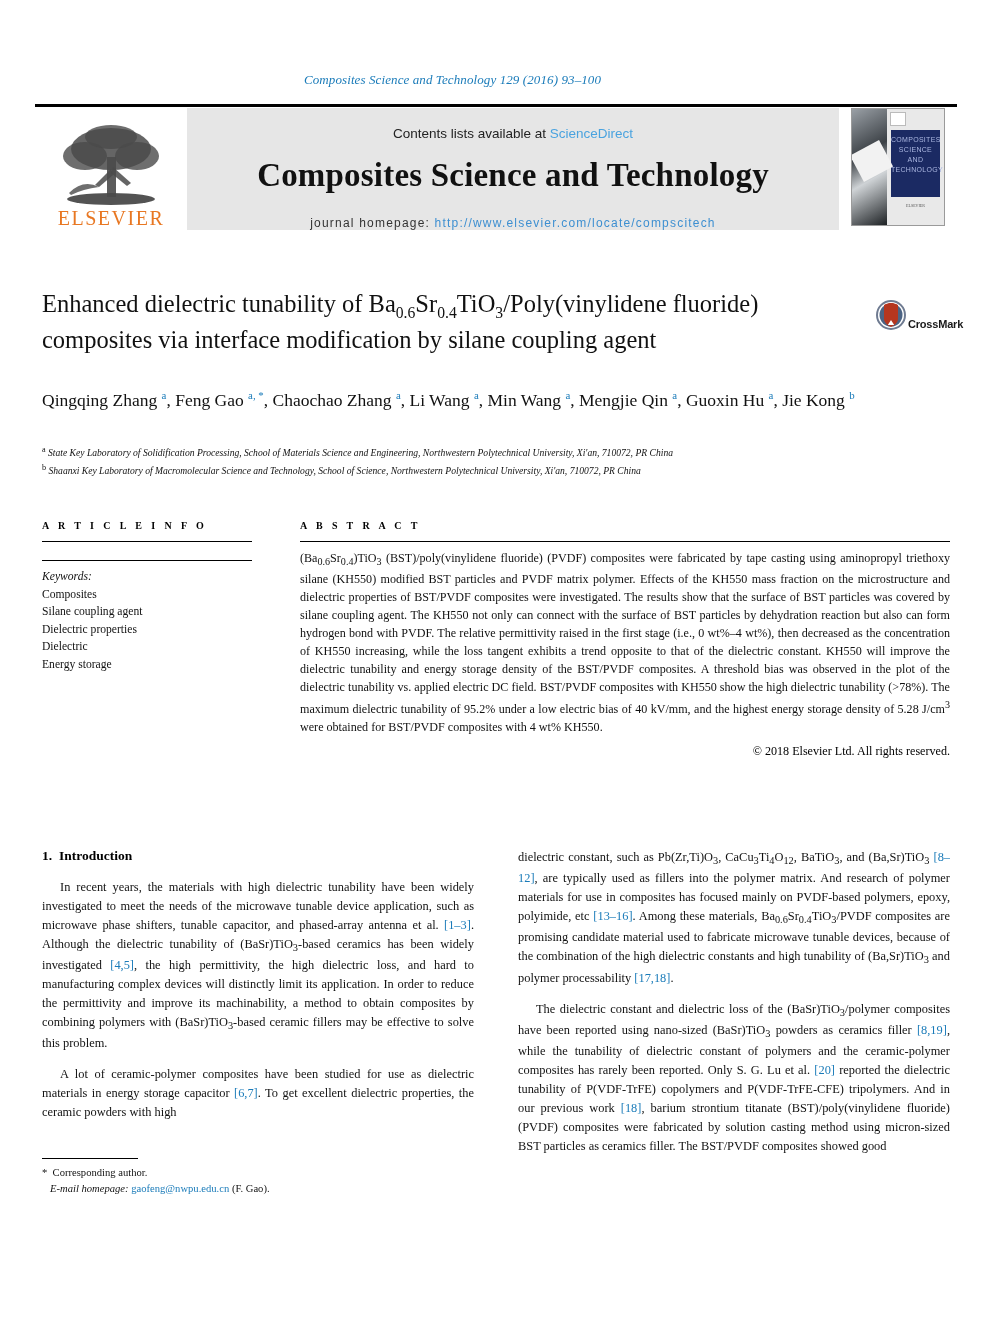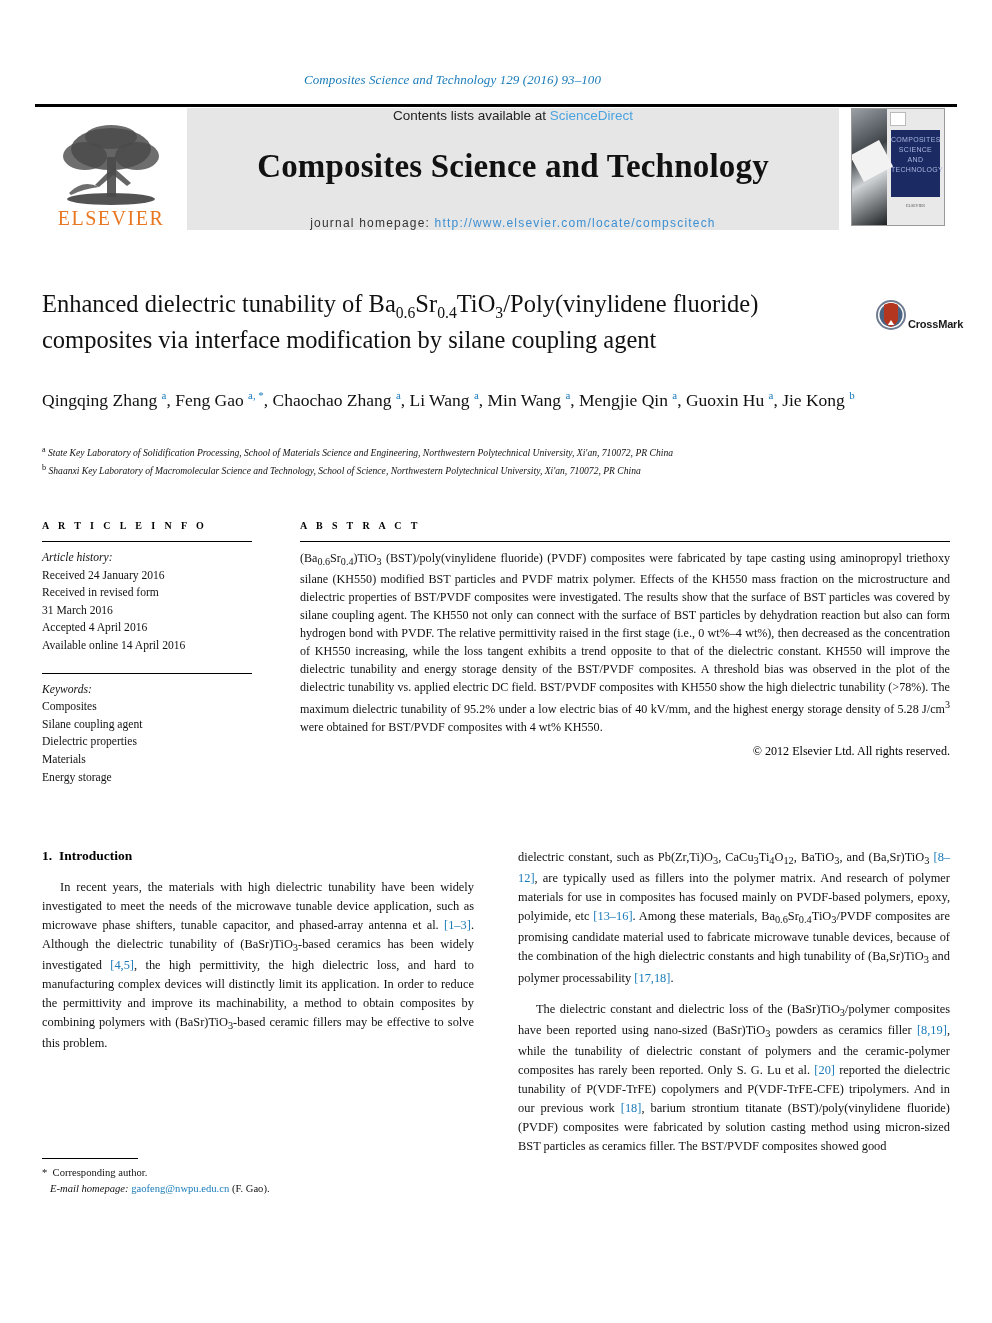--- a/index.html
+++ b/index.html
@@ -76,21 +76,21 @@
     color: #E87722;
     line-height: 1;
     margin-top: 1px;
   }
   .journal-band {
     flex: 1 1 auto;
     background: #e6e6e6;
     display: flex;
     flex-direction: column;
     align-items: center;
-    justify-content: space-between;
+    justify-content: flex-end;
   }
   .contents-line {
     font-family: "Liberation Sans", sans-serif;
     font-size: 13.5px;
     color: #222;
   }
   .contents-line .sd {
     color: #4aa3df;
   }
   .journal-title {
@@ -425,57 +425,50 @@
   <div class="affiliations">
     <div class="aff-row"><sup>a</sup> <span>State Key Laboratory of Solidification Processing, School of Materials Science and Engineering, Northwestern Polytechnical University, Xi'an, 710072, PR China</span></div>
     <div class="aff-row"><sup>b</sup> <span>Shaanxi Key Laboratory of Macromolecular Science and Technology, School of Science, Northwestern Polytechnical University, Xi'an, 710072, PR China</span></div>
   </div>
 
   <div class="info-abstract">
 
     <div class="col-info">
       <div class="sec-head">A R T I C L E   I N F O</div>
       <hr class="hr-thin">
-      <div class="info-body">
-        <div class="lbl">Article history:</div>
-        <div>Received 24 January 2016</div>
-        <div>Received in revised form</div>
-        <div>31 March 2016</div>
-        <div>Accepted 4 April 2016</div>
-        <div>Available online 14 April 2016</div>
-      </div>
       <hr class="hr-thin" style="margin-top:18px">
       <div class="info-body">
         <div class="lbl">Keywords:</div>
         <div>Composites</div>
         <div>Silane coupling agent</div>
         <div>Dielectric properties</div>
-        <div>Materials</div>
+        <div>Dielectric</div>
         <div>Energy storage</div>
       </div>
     </div>
 
     <div class="col-gap"></div>
 
     <div class="col-abs">
       <div class="sec-head">A B S T R A C T</div>
       <hr class="hr-thin">
       <div class="abs-text">(Ba<sub>0.6</sub>Sr<sub>0.4</sub>)TiO<sub>3</sub> (BST)/poly(vinylidene fluoride) (PVDF) composites were fabricated by tape casting using aminopropyl triethoxy silane (KH550) modified BST particles and PVDF matrix polymer. Effects of the KH550 mass fraction on the microstructure and dielectric properties of BST/PVDF composites were investigated. The results show that the surface of BST particles was covered by silane coupling agent. The KH550 not only can connect with the surface of BST particles by dehydration reaction but also can form hydrogen bond with PVDF. The relative permittivity raised in the first stage (i.e., 0 wt%–4 wt%), then decreased as the concentration of KH550 increasing, while the loss tangent exhibits a trend opposite to that of the dielectric constant. KH550 will improve the dielectric tunability and energy storage density of the BST/PVDF composites. A threshold bias was observed in the plot of the dielectric tunability vs. applied electric DC field. BST/PVDF composites with KH550 show the high dielectric tunability (&gt;78%). The maximum dielectric tunability of 95.2% under a low electric bias of 40 kV/mm, and the highest energy storage density of 5.28 J/cm<sup>3</sup> were obtained for BST/PVDF composites with 4 wt% KH550.</div>
-      <div class="abs-copy">© 2012 Elsevier Ltd. All rights reserved.</div>
+      <div class="abs-copy">© 2018 Elsevier Ltd. All rights reserved.</div>
     </div>
 
   </div>
 
   <div class="body-cols">
 
     <div class="bcol">
       <div class="h2">
         <span>1.</span>&nbsp;&nbsp;<span>Introduction</span>
       </div>
       <p class="p">In recent years, the materials with high dielectric tunability have been widely investigated to meet the needs of the microwave tunable device application, such as microwave phase shifters, tunable capacitor, and phased-array antenna et al. <span class="ref">[1–3]</span>. Although the dielectric tunability of (BaSr)TiO<sub>3</sub>-based ceramics has been widely investigated <span class="ref">[4,5]</span>, the high permittivity, the high dielectric loss, and hard to manufacturing complex devices will distinctly limit its application. In order to reduce the permittivity and improve its machinability, a method to obtain composites by combining polymers with (BaSr)TiO<sub>3</sub>-based ceramic fillers may be effective to solve this problem.</p>
+      <p class="p">A lot of ceramic-polymer composites have been studied for use as dielectric materials in energy storage capacitor <span class="ref">[6,7]</span>. To get excellent dielectric properties, the ceramic powders with high</p>
     </div>
 
     <div class="bgap"></div>
 
     <div class="bcol">
       <p class="p" style="text-indent:0">dielectric constant, such as Pb(Zr,Ti)O<sub>3</sub>, CaCu<sub>3</sub>Ti<sub>4</sub>O<sub>12</sub>, BaTiO<sub>3</sub>, and (Ba,Sr)TiO<sub>3</sub> <span class="ref">[8–12]</span>, are typically used as fillers into the polymer matrix. And research of polymer materials for use in composites has focused mainly on PVDF-based polymers, epoxy, polyimide, etc <span class="ref">[13–16]</span>. Among these materials, Ba<sub>0.6</sub>Sr<sub>0.4</sub>TiO<sub>3</sub>/PVDF composites are promising candidate material used to fabricate microwave tunable devices, because of the combination of the high dielectric constants and high tunability of (Ba,Sr)TiO<sub>3</sub> and polymer processability <span class="ref">[17,18]</span>.</p>
       <p class="p">The dielectric constant and dielectric loss of the (BaSr)TiO<sub>3</sub>/polymer composites have been reported using nano-sized (BaSr)TiO<sub>3</sub> powders as ceramics filler <span class="ref">[8,19]</span>, while the tunability of dielectric constant of polymers and the ceramic-polymer composites has rarely been reported. Only S. G. Lu et al. <span class="ref">[20]</span> reported the dielectric tunability of P(VDF-TrFE) copolymers and P(VDF-TrFE-CFE) tripolymers. And in our previous work <span class="ref">[18]</span>, barium strontium titanate (BST)/poly(vinylidene fluoride) (PVDF) composites were fabricated by solution casting method using micron-sized BST particles as ceramics filler. The BST/PVDF composites showed good</p>
     </div>
 
   </div>

